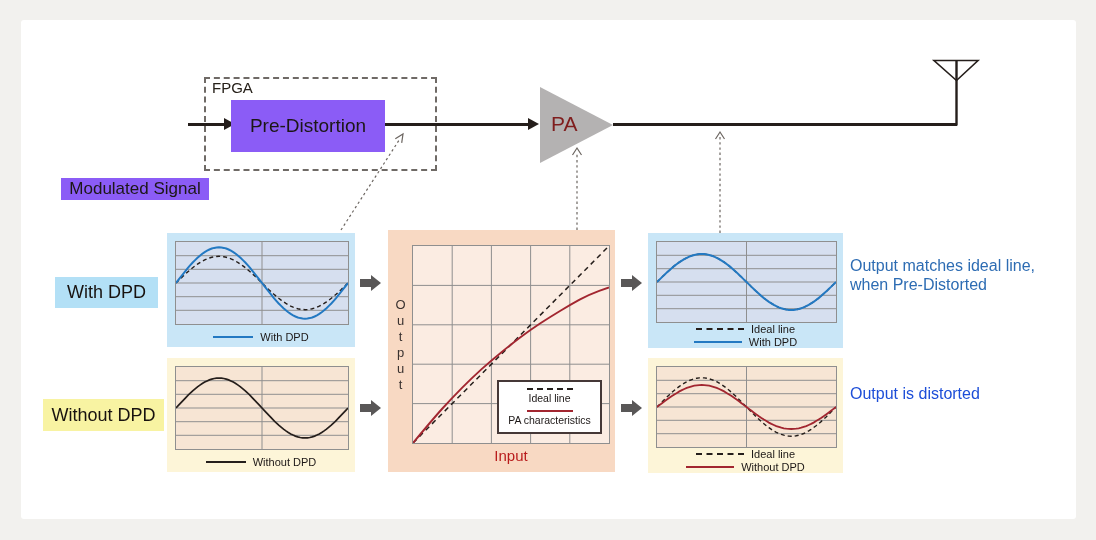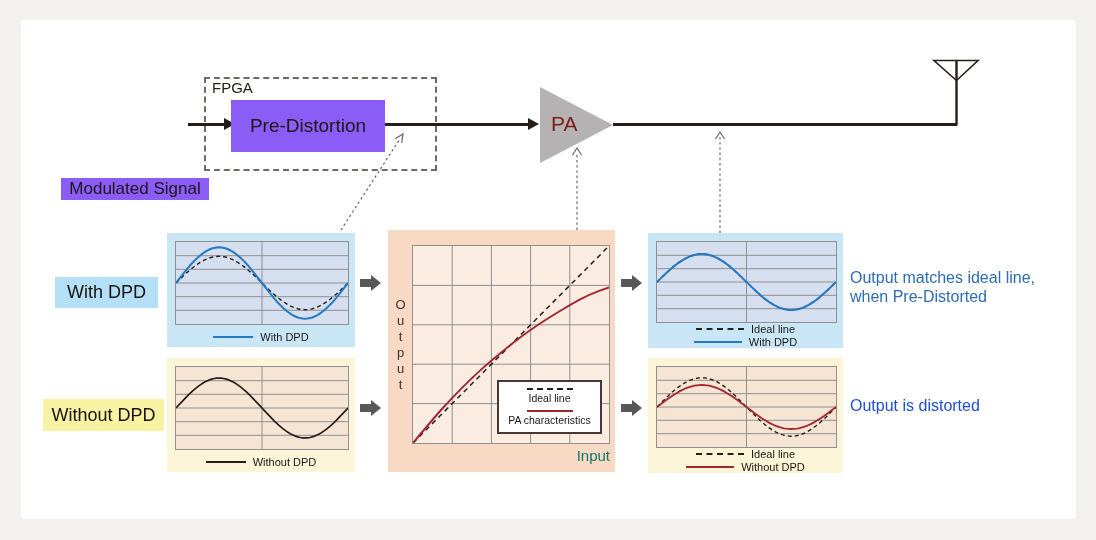--- a/index.html
+++ b/index.html
@@ -56,31 +56,31 @@
   .solid-blue { border-top-color:#2379c2; }
   .solid-dark { border-top-color:#251e1b; }
   .solid-red { border-top-color:#a22630; }
   .center-legend { left:109px; top:150px; width:105px; height:54px; background:#ffffff; border:2px solid #453837;
     display:flex; flex-direction:column; align-items:center; justify-content:space-evenly; font-size:10.5px; color:#1c1716; }
   .center-legend .sample { margin-bottom:-3px; }
 
   
   .ylabel { left:0px; top:52px; width:24px; text-align:center; font-size:13px; color:#3a3230;
             writing-mode:vertical-rl; text-orientation:upright; height:125px; line-height:24px; letter-spacing:1px; }
-  .xlabel { left:24px; top:217px; width:198px; text-align:right; font-size:15px; color:#0f766e; }
+  .xlabel { left:24px; top:217px; width:198px; text-align:center; font-size:15px; color:#b91c1c; }
 
   
   .block-arrow { position:absolute; width:11px; height:8px; background:#595757; }
   .block-arrow::after { content:""; position:absolute; left:11px; top:-4px; width:0; height:0;
      border-top:8px solid transparent; border-bottom:8px solid transparent; border-left:10px solid #595757; }
   .ba1 { left:360px; top:279px; } .ba2 { left:360px; top:404px; }
   .ba3 { left:621px; top:279px; } .ba4 { left:621px; top:404px; }
 
   
-  .annot { position:absolute; left:850px; width:236px; font-size:16px; line-height:19px;margin-top:12px; }
+  .annot { position:absolute; left:850px; width:236px; font-size:16px; line-height:19px; }
   .annot-blue { top:256px; color:#2d6cb3; }
   .annot-red { top:384px; color:#1d4ed8; }
 
   .overlay { left:0; top:0; width:1096px; height:540px; pointer-events:none; }
 </style>
 </head>
 <body>
 
 <div class="abs card">
 

